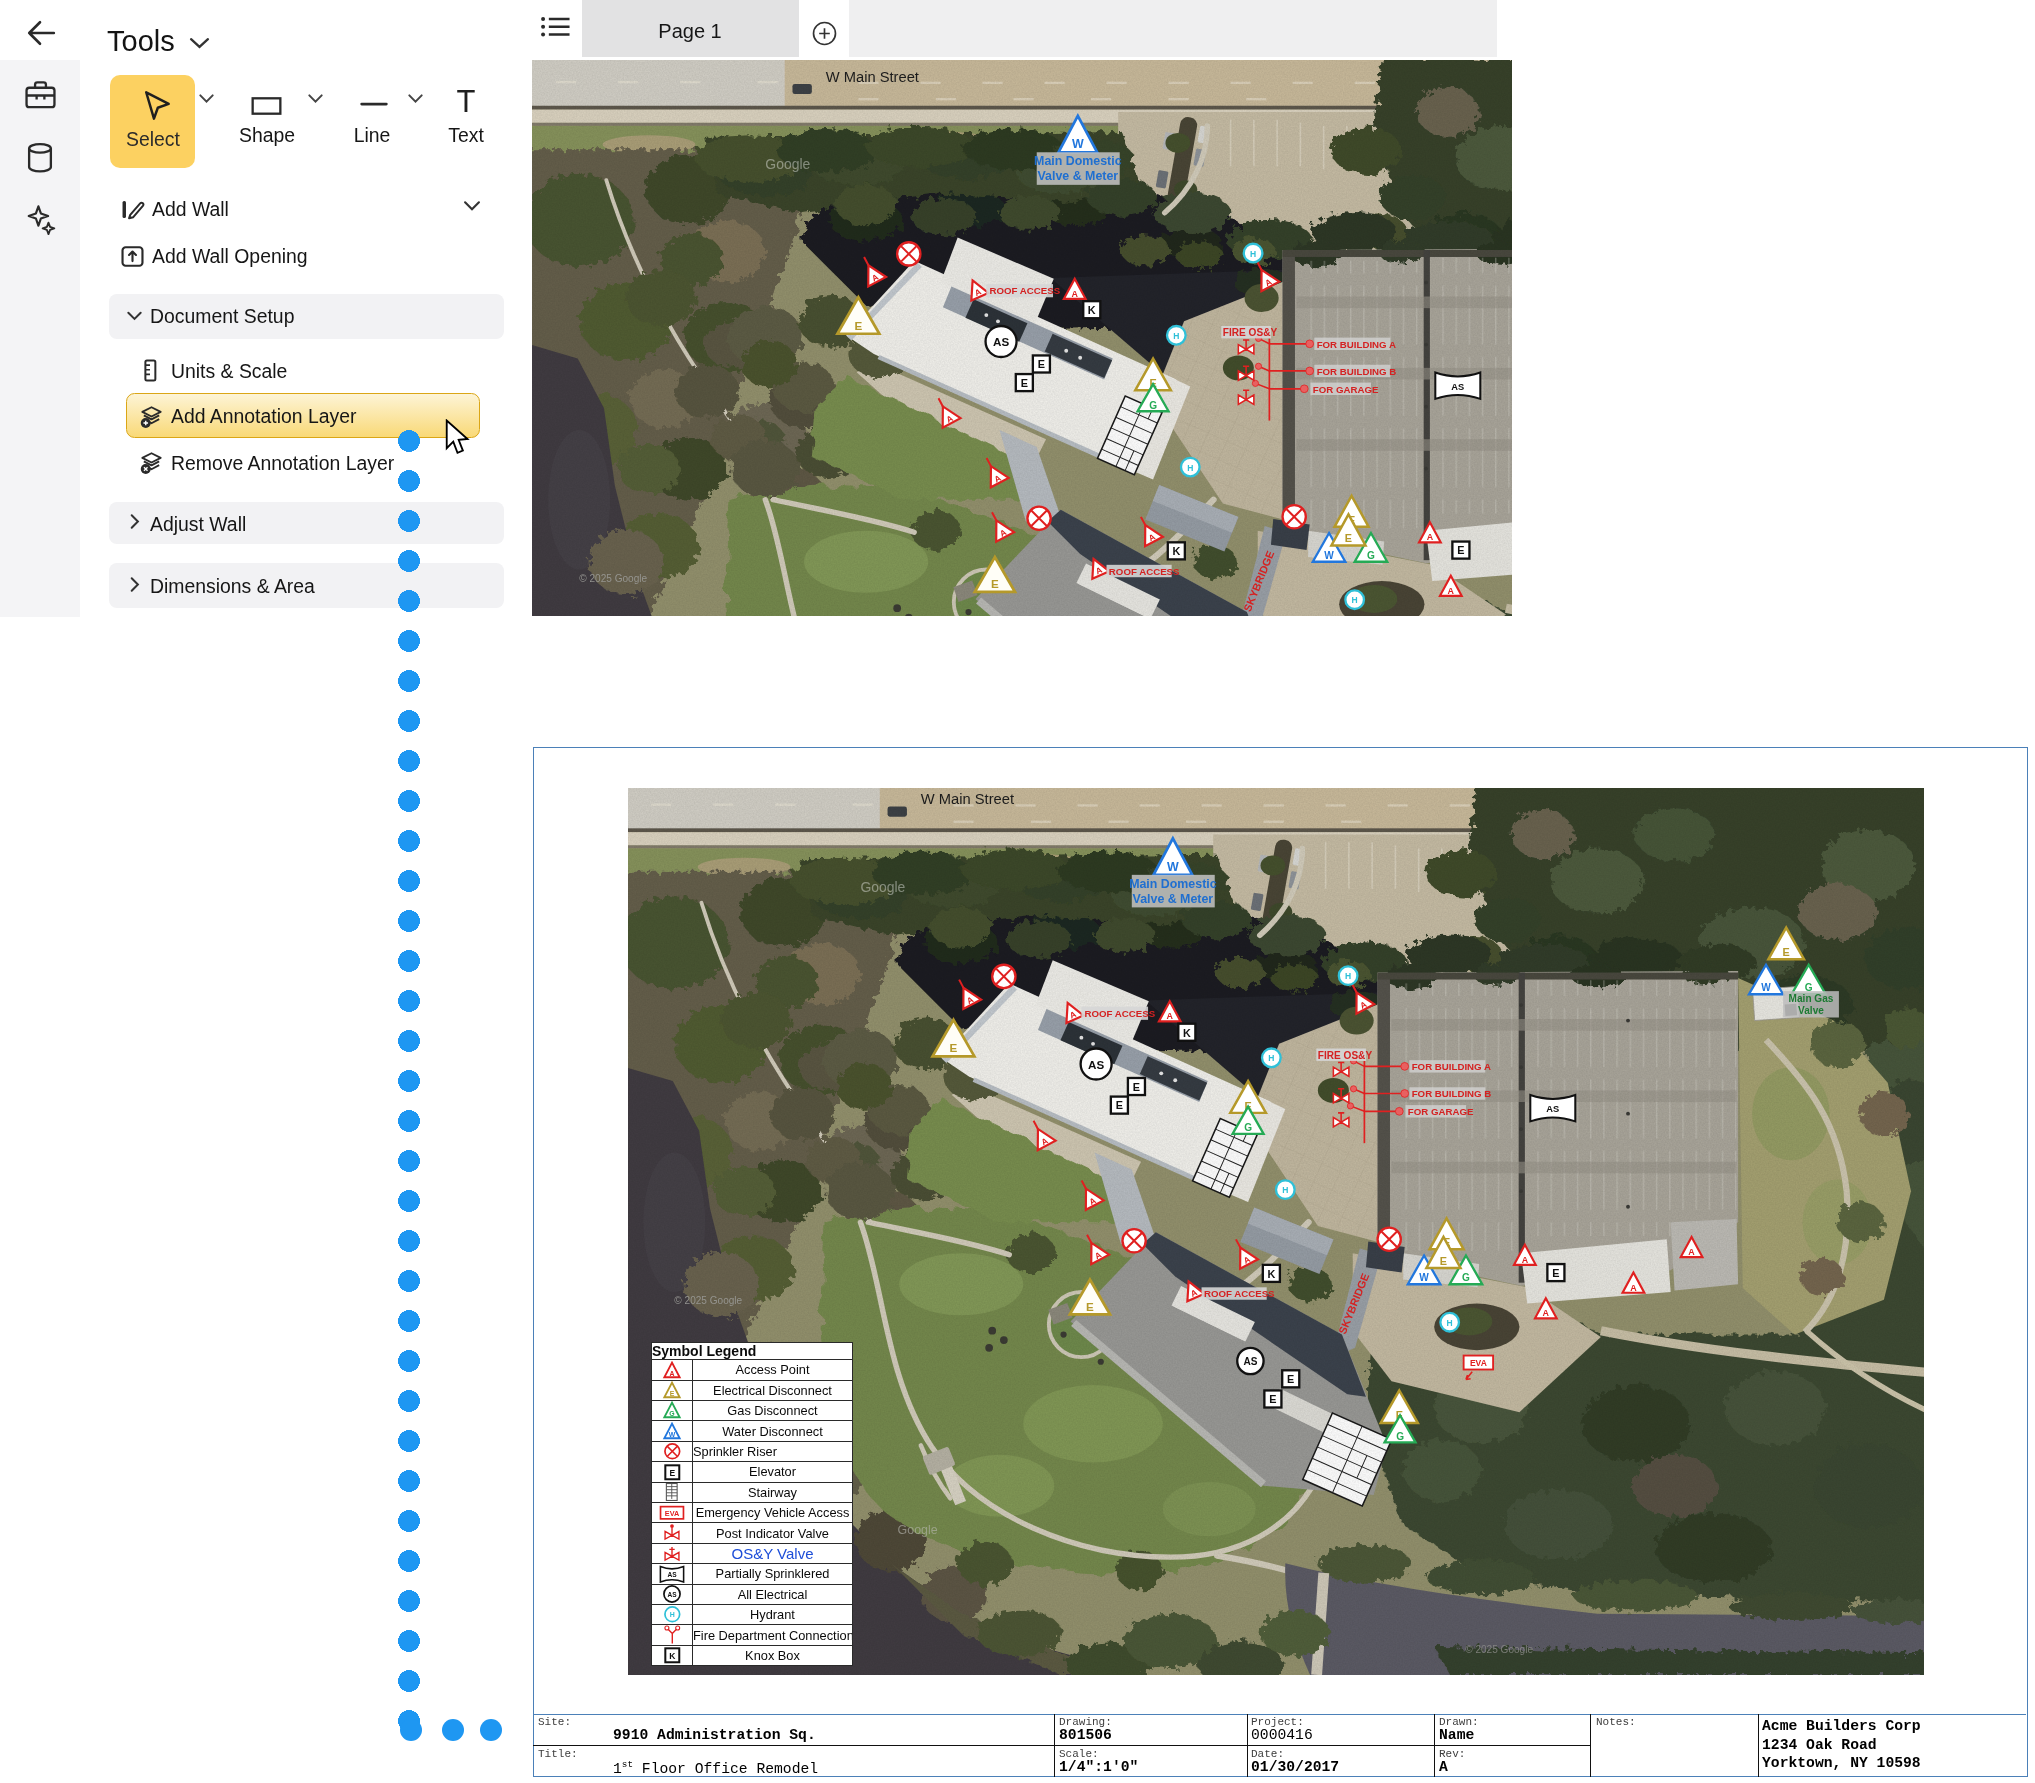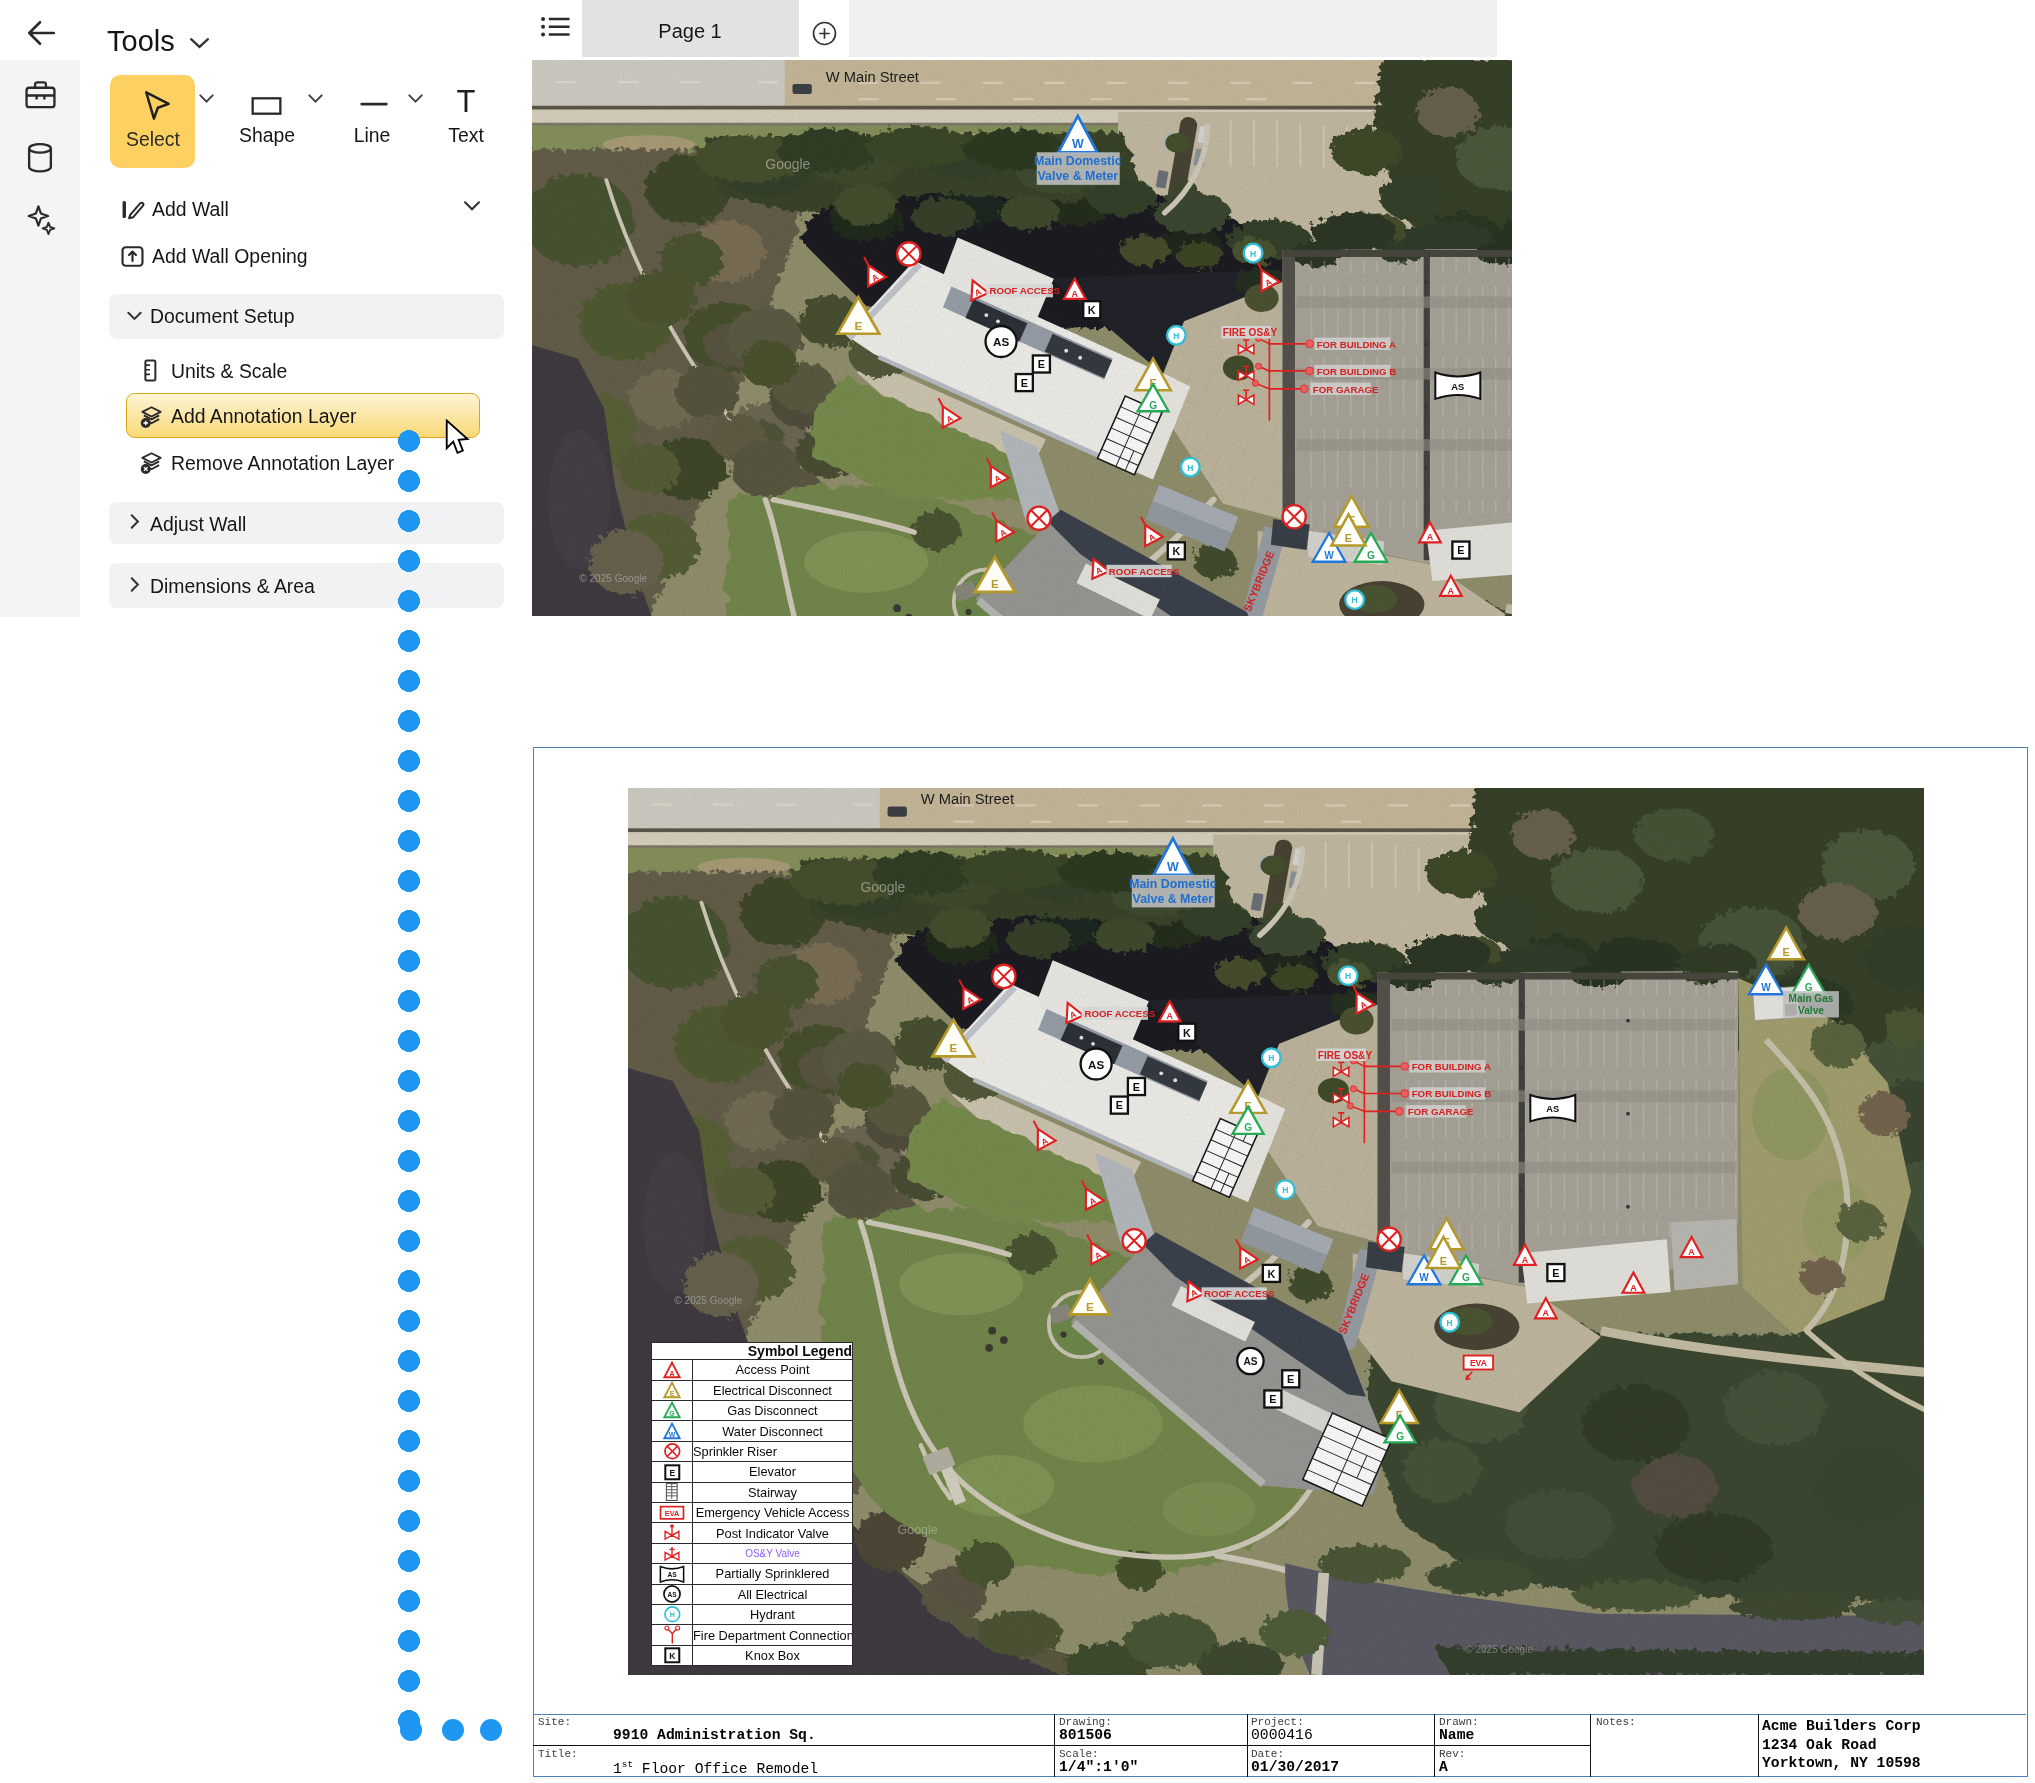--- a/index.html
+++ b/index.html
@@ -700,21 +700,21 @@
     <use href="#scene"></use>
   </svg>
 
 <div class="abs" style="left:533px;top:747px;width:1495px;height:1030px;border:1.6px solid #4b80b8;box-sizing:border-box"></div>
 
 <svg class="abs" style="left:628px;top:788px" width="1296" height="887" viewBox="0 0 1672 1144" preserveAspectRatio="xMidYMid slice">
     <use href="#scene"></use>
   </svg>
 
 <div class="abs" style="left:651px;top:1342px;width:202px;background:#fff;border:1.2px solid #2a2a2a;box-sizing:border-box;font-family:'Liberation Sans'">
-<div style="height:16.3px;text-align:right;font-size:14px;font-weight:bold;color:#0a0a0a;line-height:16.3px">Symbol Legend</div>
+<div style="height:16.3px;text-align:left;font-size:14px;font-weight:bold;color:#0a0a0a;line-height:16.3px">Symbol Legend</div>
 <div style="display:flex;height:19.4px;border-top:0.8px solid #2a2a2a;align-items:center">
       <div style="width:40px;display:flex;align-items:center;justify-content:center;border-right:0.8px solid #2a2a2a;height:100%">
         <svg width="20" height="18.6" viewBox="-13 -13 26 24">
           <polygon points="0,-11 -10,8 10,8" fill="#fff" stroke="#e02020" stroke-width="2.4"></polygon>
           <text x="0" y="6" font-size="9" font-weight="bold" fill="#e02020" text-anchor="middle" font-family="Liberation Sans">A</text>
         </svg>
       </div>
       <div style="flex:1;text-align:center;font-size:12.8px;color:#0a0a0a;white-space:nowrap;overflow:hidden">Access Point</div>
     </div>
     <div style="display:flex;height:19.4px;border-top:0.8px solid #2a2a2a;align-items:center">
@@ -790,21 +790,21 @@
       </div>
       <div style="flex:1;text-align:center;font-size:12.8px;color:#0a0a0a;white-space:nowrap;overflow:hidden">Post Indicator Valve</div>
     </div>
     <div style="display:flex;height:19.4px;border-top:0.8px solid #2a2a2a;align-items:center">
       <div style="width:40px;display:flex;align-items:center;justify-content:center;border-right:0.8px solid #2a2a2a;height:100%">
         <svg width="20" height="20" viewBox="-13 -15 26 26">
           <path d="M-9,-4 L0,1 L-9,6 Z M9,-4 L0,1 L9,6 Z" fill="#fff" stroke="#e02020" stroke-width="1.8"></path>
           <path d="M0,1 L0,-11 M-3.5,-8 H3.5" stroke="#e02020" stroke-width="1.8"></path>
         </svg>
       </div>
-      <div style="flex:1;text-align:center;font-size:10px;color:#8b5cf6;white-space:nowrap;overflow:hidden">OS&amp;Y Valve</div>
+      <div style="flex:1;text-align:center;font-size:15px;color:#1d4ed8;white-space:nowrap;overflow:hidden">OS&amp;Y Valve</div>
     </div>
     <div style="display:flex;height:19.4px;border-top:0.8px solid #2a2a2a;align-items:center">
       <div style="width:40px;display:flex;align-items:center;justify-content:center;border-right:0.8px solid #2a2a2a;height:100%">
         <svg width="28" height="18.6" viewBox="-18 -12 36 24">
           <path d="M-15,-10 Q0,-4 15,-10 L15,10 Q0,4 -15,10 Z" fill="#fff" stroke="#111" stroke-width="2"></path>
           <text x="0" y="3.5" font-size="8.5" font-weight="bold" fill="#111" text-anchor="middle" font-family="Liberation Sans">AS</text>
         </svg>
       </div>
       <div style="flex:1;text-align:center;font-size:12.8px;color:#0a0a0a;white-space:nowrap;overflow:hidden">Partially Sprinklered</div>
     </div>

